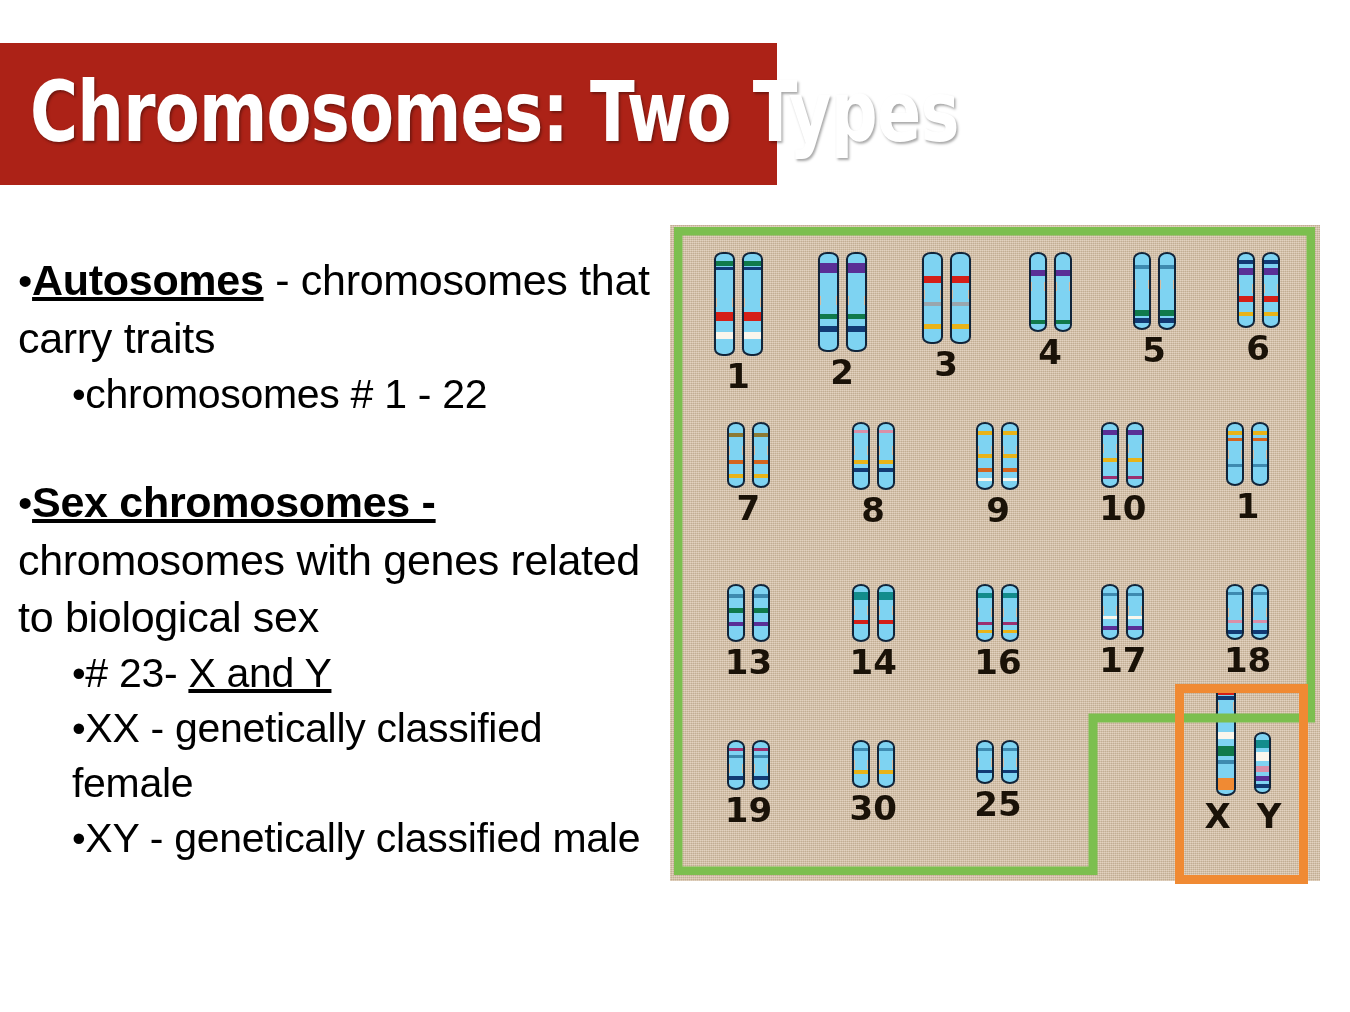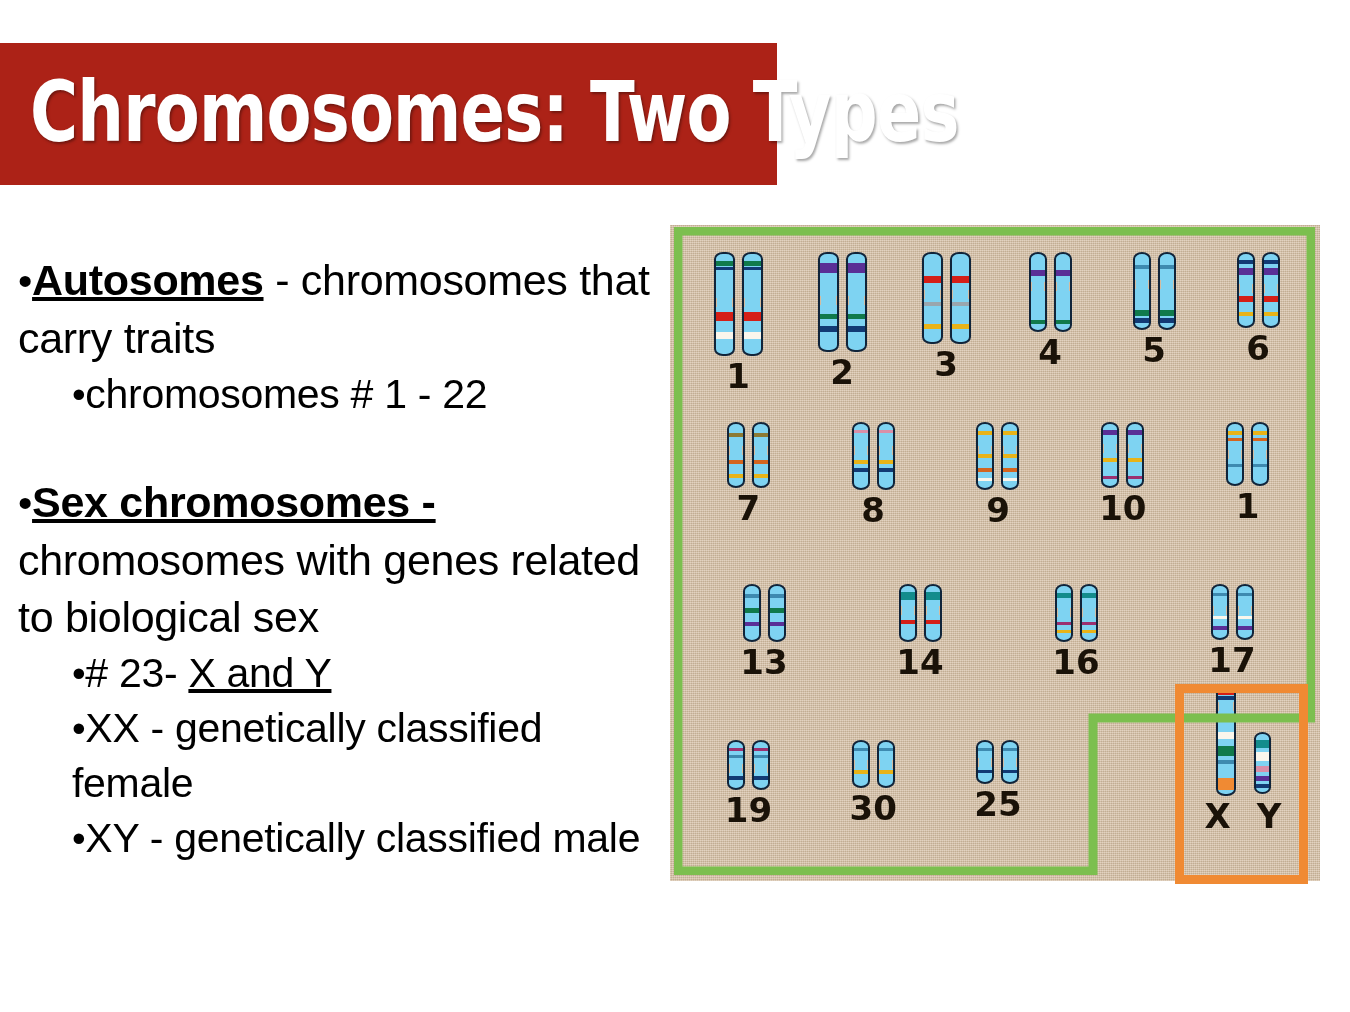--- a/index.html
+++ b/index.html
@@ -468,20 +468,37 @@
           </div>
           <div class="chr narrow" style="height:56px">
             <div class="bd" style="top:7px;background:#3E8AB0;height:3px"></div>
             <div class="pinch" style="top:20px"></div>
             <div class="bd" style="top:30px;background:#FAF6EC;height:3px"></div>
             <div class="bd" style="top:40px;background:#5A2F96;height:4px"></div>
           </div>
         </div>
         <div class="kary-label">17</div>
       </div>
+      <div class="kary-cell">
+        <div class="pair">
+          <div class="chr narrow" style="height:56px">
+            <div class="bd" style="top:6px;background:#3E8AB0;height:3px"></div>
+            <div class="pinch" style="top:22px"></div>
+            <div class="bd" style="top:34px;background:#D98FA8;height:3px"></div>
+            <div class="bd" style="top:44px;background:#123A74;height:4px"></div>
+          </div>
+          <div class="chr narrow" style="height:56px">
+            <div class="bd" style="top:6px;background:#3E8AB0;height:3px"></div>
+            <div class="pinch" style="top:22px"></div>
+            <div class="bd" style="top:34px;background:#D98FA8;height:3px"></div>
+            <div class="bd" style="top:44px;background:#123A74;height:4px"></div>
+          </div>
+        </div>
+        <div class="kary-label">18</div>
+      </div>
     </div>
 
     <div class="kary-row" style="top:518px;">
       <div class="kary-cell">
         <div class="pair">
           <div class="chr narrow" style="height:50px">
             <div class="bd" style="top:6px;background:#9B3070;height:3px"></div>
             <div class="bd" style="top:13px;background:#3E8AB0;height:3px"></div>
             <div class="pinch" style="top:22px"></div>
             <div class="bd" style="top:34px;background:#123A74;height:4px"></div>

